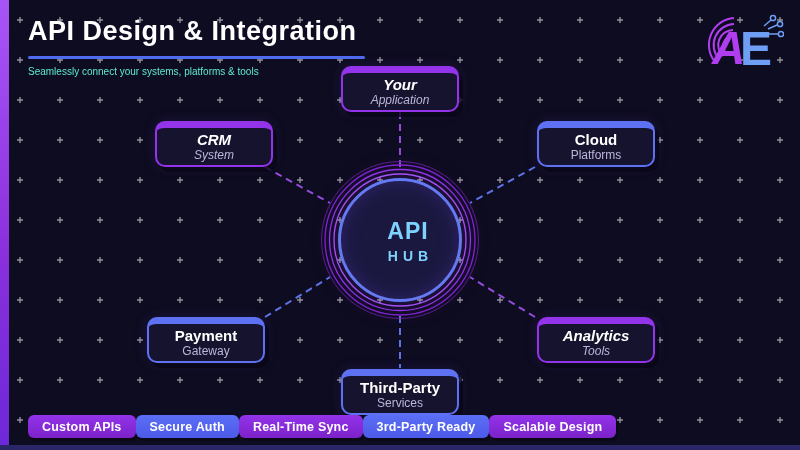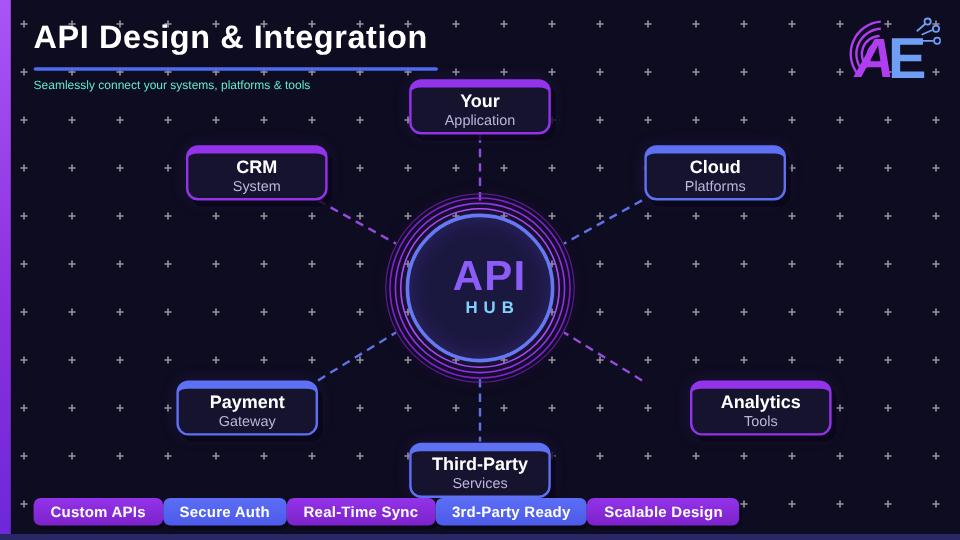--- a/index.html
+++ b/index.html
@@ -28,37 +28,37 @@
 
   
   .logo{position:absolute;right:16px;top:12px;width:86px;height:62px;z-index:6;}
 
   
   .node{position:absolute;width:118px;height:46px;box-sizing:border-box;z-index:7;
     background:#16132e;border-radius:10px;border:2px solid;
     border-top-width:7px;display:flex;flex-direction:column;align-items:center;
     justify-content:center;gap:1px;
     box-shadow:4px 5px 0 rgba(9,6,22,.8),0 0 14px rgba(90,60,200,.18);}
-  .node.purple{border-color:#9333ea;}
+  .node.purple{border-color:#9333ea;font-style:italic;}
   .node.blue{border-color:#5f71f3;}
   .node-title{color:#ffffff;font-weight:700;font-size:15px;line-height:16px;}
   .node-sub{color:#bcb6dc;font-size:12px;line-height:13px;}
   .node-your{left:341px;top:66px;}
   .node-crm{left:155px;top:121px;}
   .node-cloud{left:537px;top:121px;}
   .node-payment{left:147px;top:317px;}
-  .node-analytics{left:537px;top:317px;margin-left:38px;}
+  .node-analytics{left:537px;top:317px;}
   .node-third{left:341px;top:369px;}
 
   
   .hub{position:absolute;left:338px;top:178px;width:124px;height:124px;z-index:8;
     box-sizing:border-box;background:#1b1840;border:3px solid #6479f2;border-radius:50%;
     display:flex;flex-direction:column;align-items:center;justify-content:center;gap:2px;
     box-shadow:0 0 28px rgba(147,51,234,.28), inset 0 0 18px rgba(80,60,180,.35);}
-  .hub-title{color:#8b5cf6;font-weight:800;font-size:35px;letter-spacing:1px;line-height:30px;margin-left:16px;}
+  .hub-title{color:#7dd3fc;font-weight:800;font-size:23px;letter-spacing:1px;line-height:30px;margin-left:16px;}
   .hub-sub{color:#7dd3fc;font-weight:700;font-size:14px;letter-spacing:5px;margin-left:21px;}
 
   
   .badges{position:absolute;left:28px;top:415px;display:flex;z-index:8;}
   .badge{height:23px;display:flex;align-items:center;padding:0 14px;border-radius:6px;
     color:#ffffff;font-weight:700;font-size:12.5px;letter-spacing:.2px;
     box-shadow:2px 3px 0 rgba(8,5,20,.6);}
   .badge.purple{background:linear-gradient(180deg,#9333ea,#7c22c9);}
   .badge.blue{background:linear-gradient(180deg,#5b6ef5,#4c5ae8);}
 </style>

